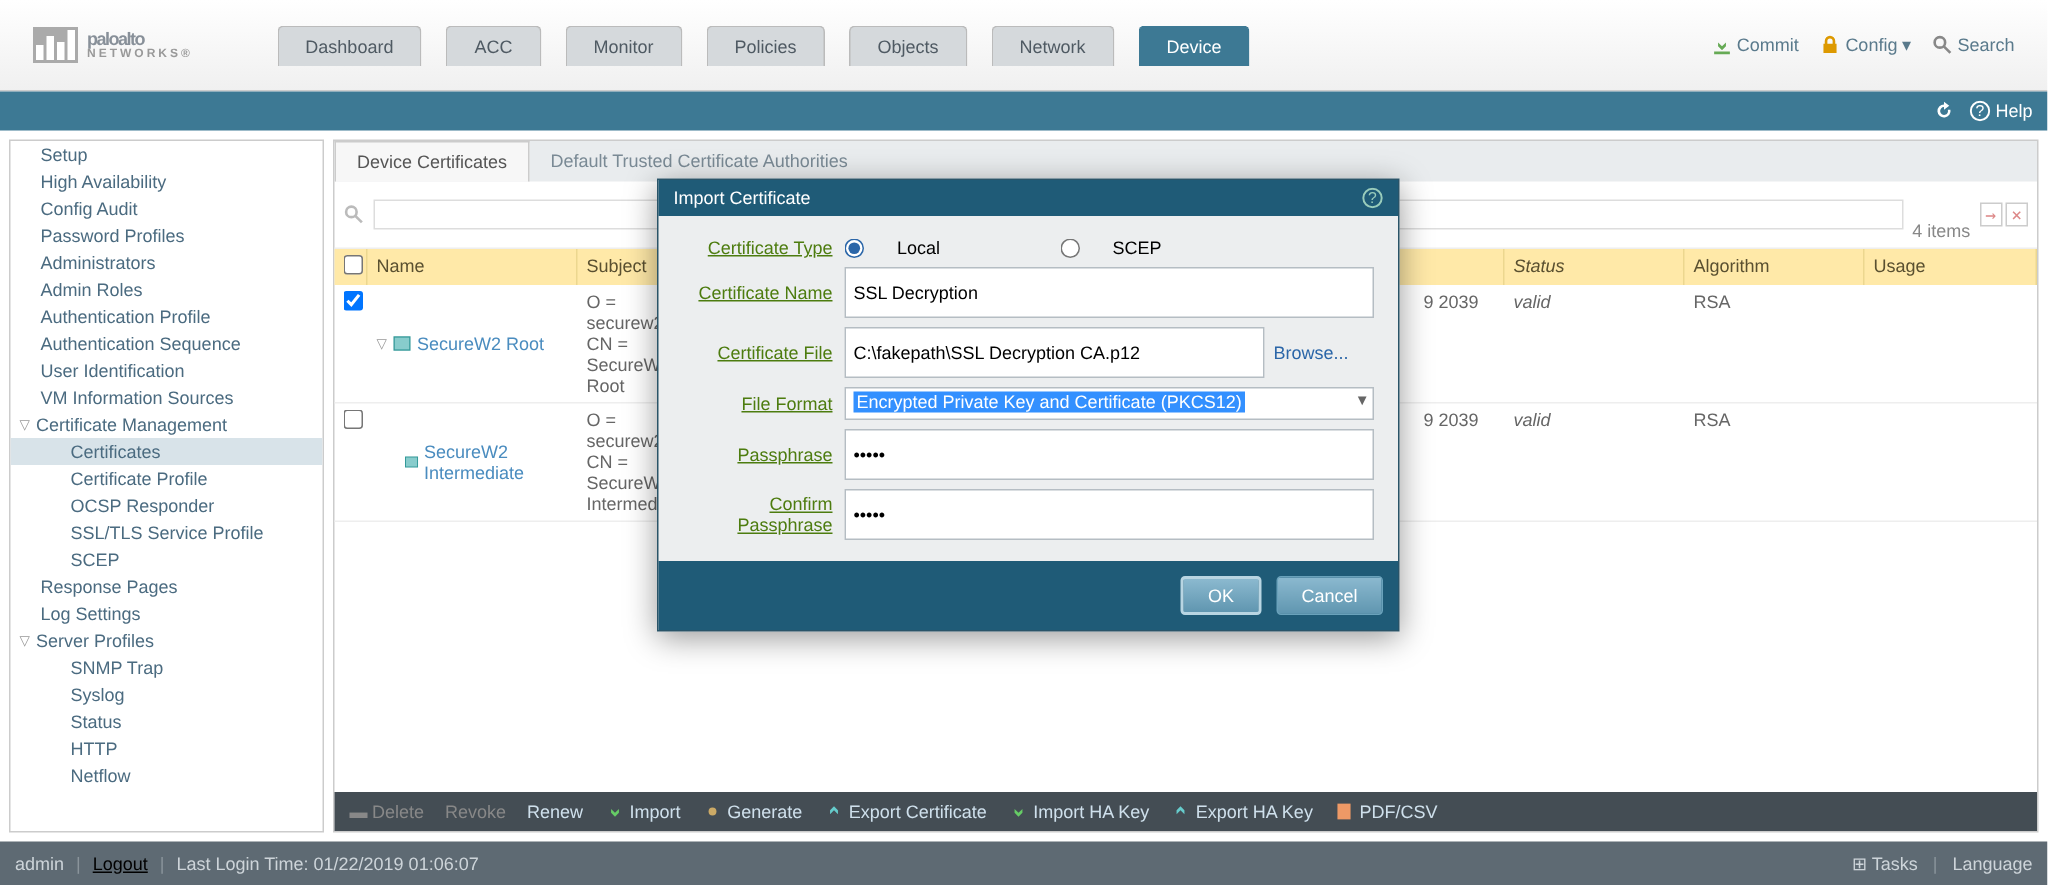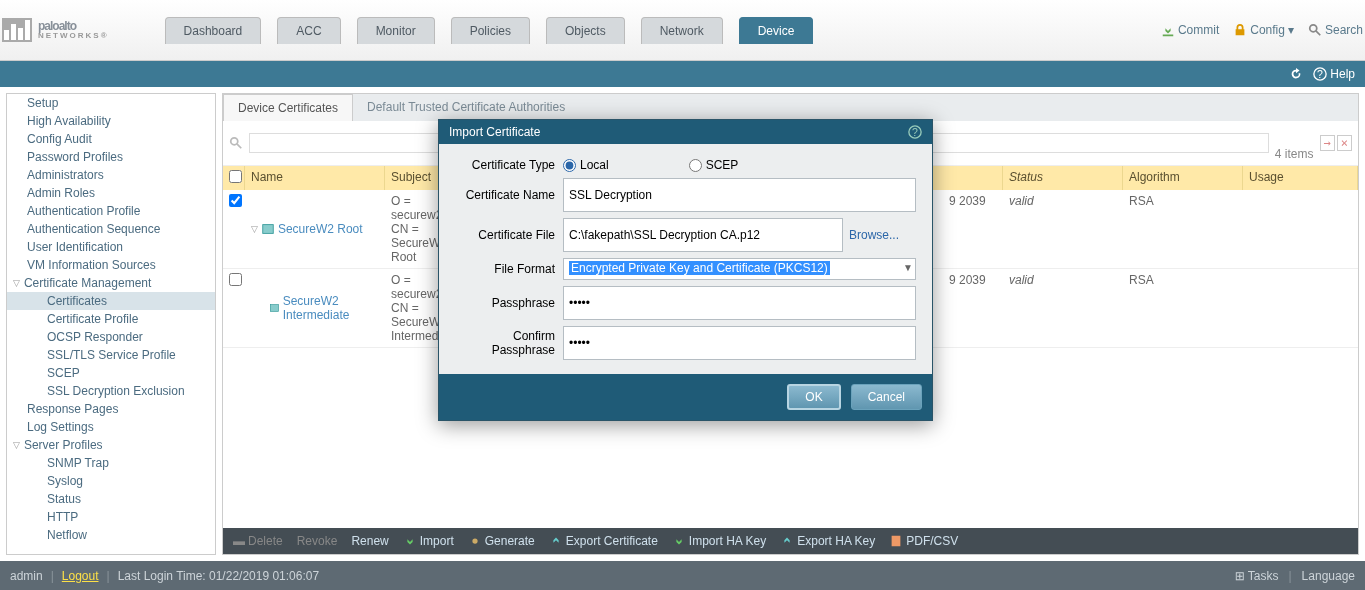--- a/index.html
+++ b/index.html
@@ -1,18 +1,18 @@
 <!DOCTYPE html>
 <html><head>
 <meta charset="utf-8">
 <style>
 * { margin: 0; padding: 0; box-sizing: border-box; font-family: Arial, sans-serif; font-size: 12px; }
 body { background: #fff; width: 1365px; height: 590px; position: relative; overflow: hidden; }
 
-.header { height: 61px; background: linear-gradient(#fff, #f0f0f0); border-bottom: 1px solid #ccc; display: flex; align-items: center; padding: 0 2px; }
+.header { height: 61px; background: linear-gradient(#fff, #f0f0f0); border-bottom: 1px solid #ccc; display: flex; align-items: center; padding: 0 22px; }
 .logo { display: flex; align-items: center; color: #889099; font-size: 28px; font-weight: bold; letter-spacing: -1px; }
 .logo-icon { width: 30px; height: 24px; background: #aaa; margin-right: 6px; display: inline-flex; align-items: flex-end; gap: 2px; padding: 2px; }
 .logo-icon span { display: inline-block; width: 5px; background: #fff; }
 .logo-text { display: flex; flex-direction: column; line-height: 1; }
 .logo-sub { font-size: 8px; letter-spacing: 2px; color: #999; text-align: right; }
 
 .tabs { display: flex; margin-left: 56px; gap: 16px; }
 .tab { padding: 6px 18px; background: #d5d9dc; color: #4f5a63; border-radius: 4px 4px 0 0; cursor: pointer; border: 1px solid #bbb; border-bottom: none; }
 .tab.active { background: #3d7994; color: #fff; border-color: #3d7994; }
 
@@ -49,33 +49,33 @@
 .table-row div { padding: 4px 6px; }
 .row-name { color: #4a8cbf; cursor: pointer; display: flex; align-items: center; gap: 3px; }
 
 .actionbar { margin-top: auto; background: #444d54; color: #cfe0ec; padding: 6px 10px; display: flex; gap: 14px; align-items: center; }
 .actionbar span { cursor: pointer; display: flex; align-items: center; gap: 3px; }
 .actionbar .disabled { color: #888; }
 
 .footer { height: 29px; background: #5e6a73; color: #cdd4d9; display: flex; align-items: center; padding: 0 10px; gap: 8px; }
 .footer .sep { color: #8a949b; }
 .footer .right { margin-left: auto; display: flex; gap: 10px; }
-.footer a { color: #fde047; text-decoration: underline; cursor: pointer; }
+.footer a { color: #000000; text-decoration: underline; cursor: pointer; }
 
 .modal { position: absolute; left: 438px; top: 119px; width: 495px; background: #eceeef; border: 1px solid #2a5468; box-shadow: 0 4px 20px rgba(0,0,0,0.4); z-index: 100; }
 .modal-title { background: #1f5b77; color: #fff; padding: 5px 10px; display: flex; justify-content: space-between; align-items: center; }
 .modal-body { padding: 14px 16px 8px; }
 .form-row { display: flex; align-items: center; margin-bottom: 6px; }
-.form-label { width: 108px; text-align: right; padding-right: 8px; color: #000000; }
+.form-label { width: 108px; text-align: right; padding-right: 8px; color: #4d7c0f; text-decoration: underline; }
 .form-input { flex: 1; border: 1px solid #b5bdc3; padding: 16px 5px; background: #fff; height: 22px; }
 .form-select { flex: 1; border: 1px solid #b5bdc3; padding: 2px 5px; background: #fff; height: 22px; color: #2b66a8; position: relative; }
 .form-select-sel { background: #3390ff; color: #fff; padding: 0 2px; }
 .form-select-arrow { position: absolute; right: 2px; top: 3px; color: #666; font-size: 10px; }
 .radio-row { display: flex; gap: 80px; padding-left: 0; }
-.radio-opt { display: flex; align-items: center; gap: 4px; }
+.radio-opt { display: flex; align-items: center; gap: 22px; }
 .browse { color: #2b66a8; margin-left: 6px; cursor: pointer; }
 .modal-footer { background: #1f5b77; padding: 10px; display: flex; justify-content: flex-end; gap: 10px; }
 .modal-btn { padding: 4px 16px; border-radius: 3px; border: 1px solid #6aa2bb; background: linear-gradient(#8bb9cf,#6096b0); color: #fff; cursor: pointer; }
 .modal-btn.primary { border: 2px solid #b8d5e2; }
 
 .ico { width: 14px; height: 14px; display: inline-block; }
 input[type=radio] { accent-color: #2b66a8; }
 input[type=checkbox] { margin: 0; }
 </style>
 </head>
@@ -152,21 +152,20 @@
     <div class="sidebar-item">VM Information Sources</div>
     <div class="sidebar-item expand">
         <span class="tri">▽</span> 
         <span>Certificate Management</span>
       </div>
     <div class="sidebar-item sub active">Certificates</div>
     <div class="sidebar-item sub">Certificate Profile</div>
     <div class="sidebar-item sub">OCSP Responder</div>
     <div class="sidebar-item sub">SSL/TLS Service Profile</div>
     <div class="sidebar-item sub">SCEP</div>
-    <div class="sidebar-item sub">SSL Decryption Exclusion</div>
     <div class="sidebar-item">Response Pages</div>
     <div class="sidebar-item">Log Settings</div>
     <div class="sidebar-item expand">
         <span class="tri">▽</span> 
         <span>Server Profiles</span>
       </div>
     <div class="sidebar-item sub">SNMP Trap</div>
     <div class="sidebar-item sub">Syslog</div>
     <div class="sidebar-item sub">Status</div>
     <div class="sidebar-item sub">HTTP</div>

